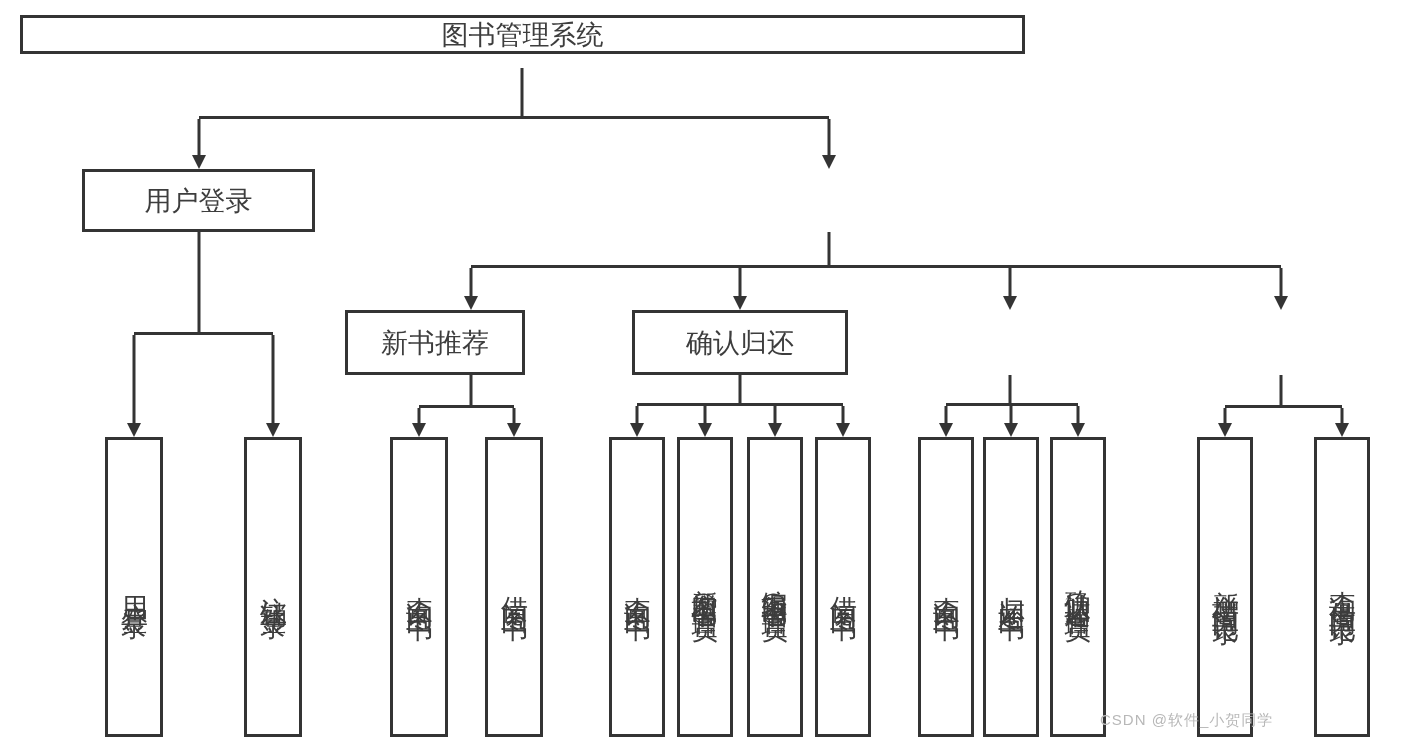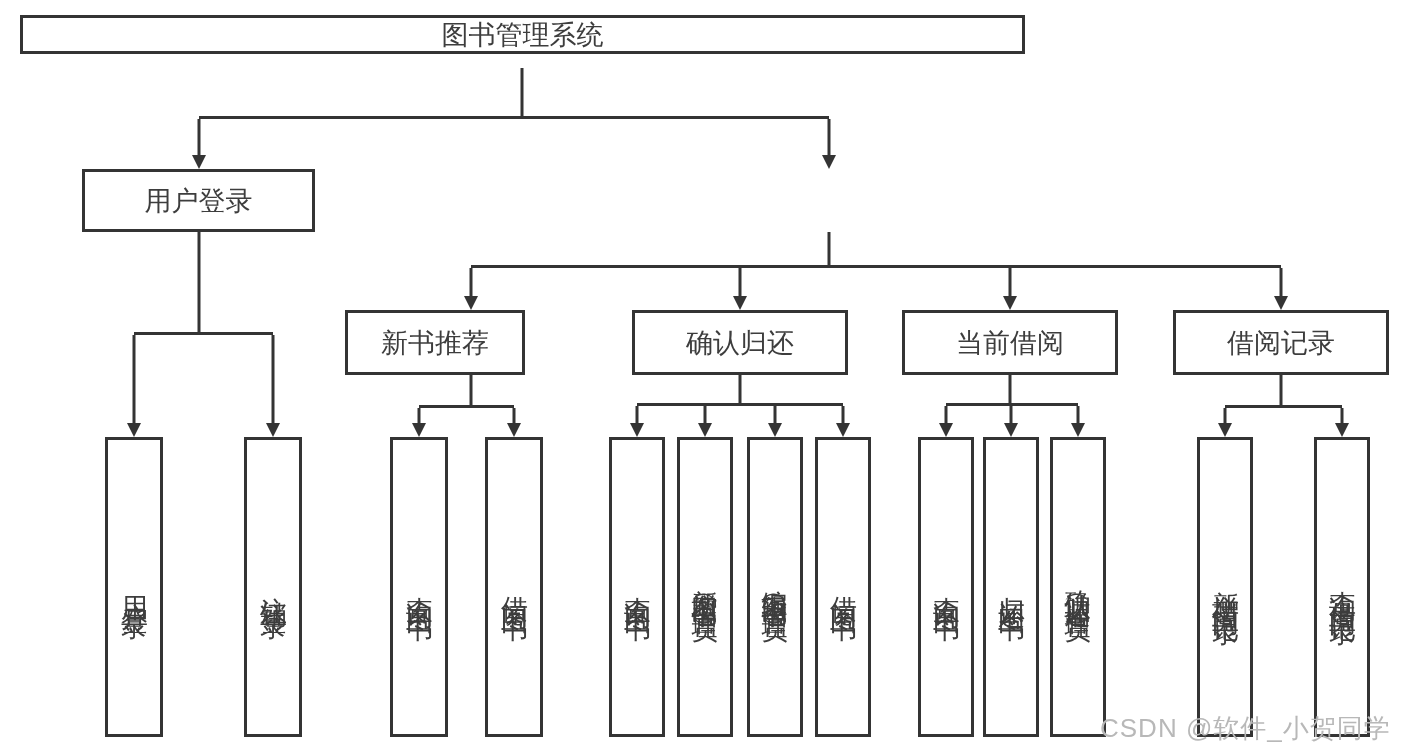--- a/index.html
+++ b/index.html
@@ -37,21 +37,21 @@
   .n-c2{left:677px;width:56px;}
   .n-c3{left:747px;width:56px;}
   .n-c4{left:815px;width:56px;}
   .n-d1{left:918px;width:56px;}
   .n-d2{left:983px;width:56px;}
   .n-d3{left:1050px;width:56px;}
   .n-e1{left:1197px;width:56px;}
   .n-e2{left:1314px;width:56px;}
   .watermark{
     position:absolute;left:1100px;top:711px;width:255px;
-    font-size:26px;color:#b8b8b8;letter-spacing:1px;white-space:nowrap;
+    font-size:15px;color:#b8b8b8;letter-spacing:1px;white-space:nowrap;
   }
 </style>
 </head>
 <body>
 
 <div class="stage">
 
   <svg class="connectors" width="1405" height="747" viewBox="0 0 1405 747">
     <g stroke="#343434" stroke-width="3" fill="none">
 
@@ -99,26 +99,20 @@
   <div class="box n-l2a">
     <span class="hlabel">用户登录</span>
   </div>
 
   <div class="box n-l3a">
     <span class="hlabel">新书推荐</span>
   </div>
   <div class="box n-l3b">
     <span class="hlabel">确认归还</span>
   </div>
-  <div class="box n-l3c">
-    <span class="hlabel">当前借阅</span>
-  </div>
-  <div class="box n-l3d">
-    <span class="hlabel">借阅记录</span>
-  </div>
 
   <div class="box leaf n-a1">
     <span class="vtext">用户登录</span>
   </div>
   <div class="box leaf n-a2">
     <span class="vtext">注销登录</span>
   </div>
 
   <div class="box leaf n-b1">
     <span class="vtext">查询图书</span>

